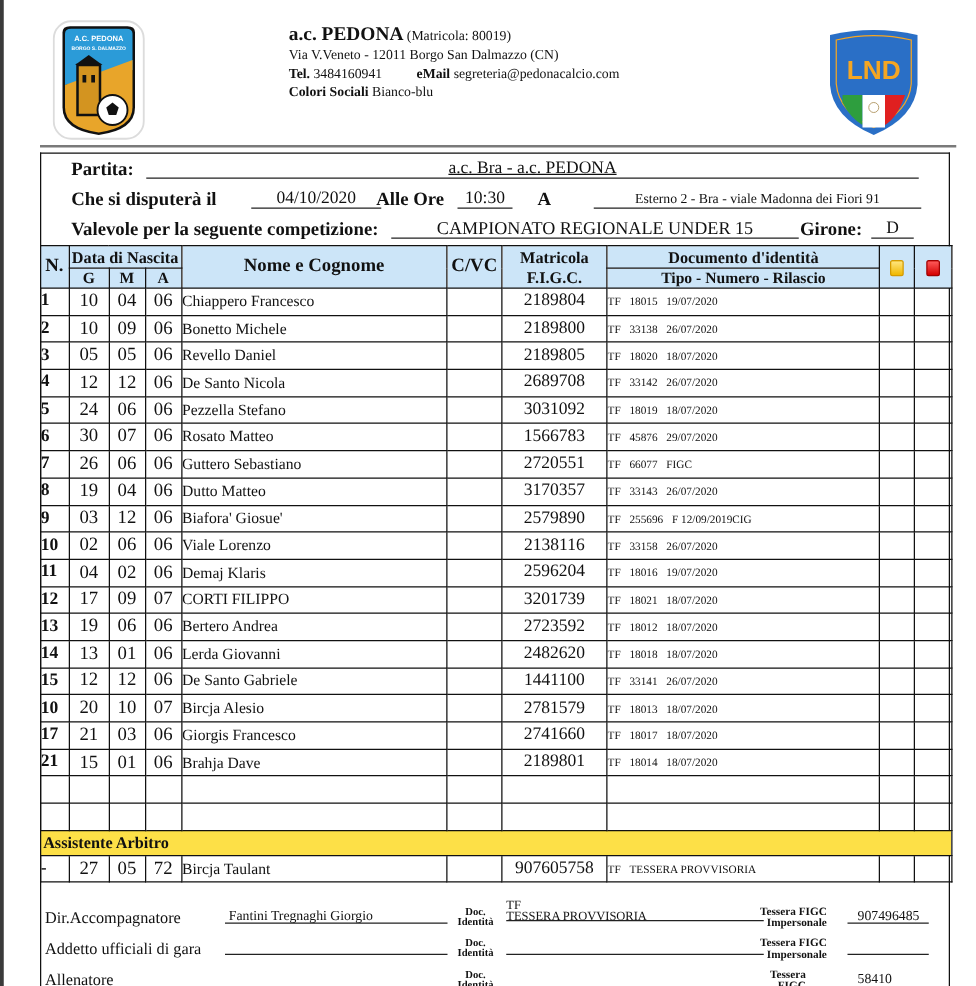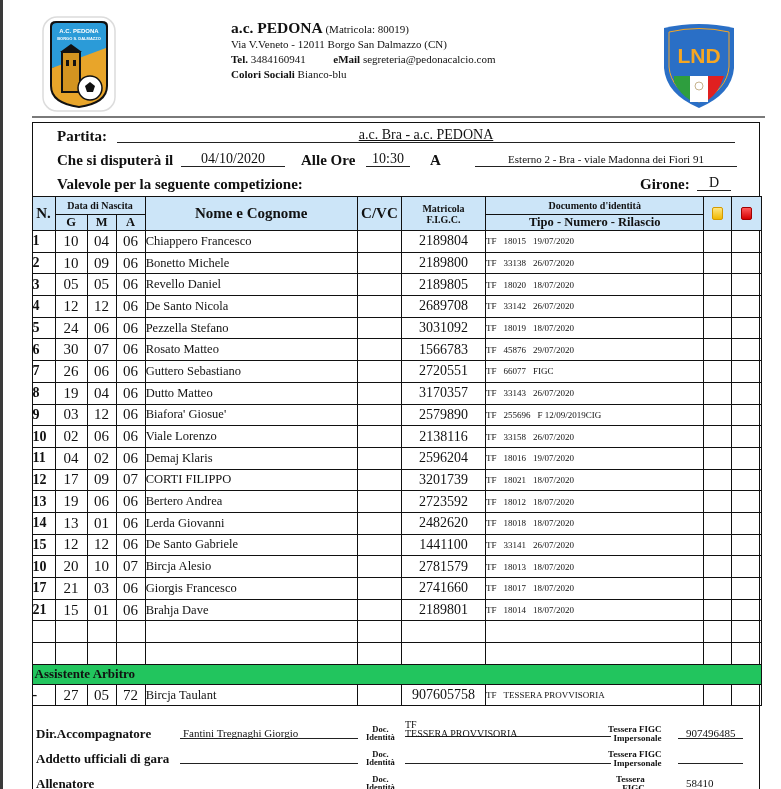--- a/index.html
+++ b/index.html
@@ -20,39 +20,39 @@
   
   .form { position: absolute; left: 32px; top: 122px; width: 728px; height: 667px; border: 1.5px solid #111; border-bottom: none; }
   .match-info { position: absolute; left: 0; top: 0; width: 100%; height: 73px; }
   .mi-label { position: absolute; font-weight: bold; font-size: 15px; }
   .mi-line { position: absolute; border-bottom: 1.2px solid #222; height: 16px; font-size: 14px; text-align: center; line-height: 16px; }
   .mi-small { font-size: 11px; }
 
   
   table.roster { position: absolute; left: -1.5px; top: 73px; border-collapse: collapse; table-layout: fixed; width: 730px; }
   table.roster td, table.roster th { border: 1.5px solid #111; height: 21.7px; padding: 0; overflow: hidden; white-space: nowrap; }
-  table.roster th { background: #cce5f8; font-weight: bold; font-size: 10px; text-align: center; }
+  table.roster th { background: #cce5f8; font-weight: bold; font-size: 13px; text-align: center; }
   table.roster th.big { font-size: 15px; }
   table.roster th.sub { font-size: 12.5px; height: 16px; }
   table.roster th.top { height: 18px; }
   td.n { font-weight: bold; font-size: 14px; padding-left: 2px; text-align: left; }
   td.d { font-size: 15px; text-align: center; }
   td.name { font-size: 12.5px; padding-left: 18px; }
   td.mat { font-size: 14px; text-align: center; }
   td.doc { font-size: 9px; padding-left: 3px; }
   td.doc span { margin-right: 7px; }
   .card { display: inline-block; width: 11px; height: 13px; border-radius: 2px; vertical-align: middle; }
   .card.yellow { background: linear-gradient(#ffe680, #f0b800); border: 1px solid #d49a00; }
   .card.red { background: linear-gradient(#ff5a5a, #d40000); border: 1px solid #a00000; }
-  tr.section td { background: #22c55e; font-weight: bold; font-size: 13px; padding-left: 2px; height: 20px; }
+  tr.section td { background: #fde047; font-weight: bold; font-size: 13px; padding-left: 2px; height: 20px; }
 
   
   .staff { position: absolute; left: 0; top: 597px; width: 100%; }
   .staff-row { position: absolute; left: 0; width: 100%; height: 24px; }
-  .s-label { position: absolute; left: 3px; font-weight: bold; font-size: 13px; top: 6px; }
+  .s-label { position: absolute; left: 3px; font-weight: normal; font-size: 13px; top: 6px; }
   .s-line { position: absolute; border-bottom: 1.2px solid #222; height: 17px; font-size: 11px; line-height: 14px; }
   .s-doc { position: absolute; font-weight: bold; font-size: 8.5px; line-height: 8px; text-align: center; }
   .s-tessera { position: absolute; font-weight: bold; font-size: 9px; line-height: 9px; text-align: right; }
 </style>
 </head>
 <body>
 
 <div class="left-edge"></div>
 
 <div class="header">
@@ -102,27 +102,28 @@
 
   <div class="header-rule"></div>
 </div>
 
 <div class="form">
   <div class="match-info">
     <div class="mi-label" style="left:24px; top:5px;">Partita:</div>
     <div class="mi-line" style="left:84px; top:4px; width:618px;text-decoration:underline;">a.c. Bra - a.c. PEDONA</div>
 
     <div class="mi-label" style="left:24px; top:29px;text-align:right;">Che si disputerà il</div>
-    <div class="mi-line" style="left:148px; top:28px; width:104px;">04/10/2020</div>
+    <div class="mi-line" style="left:168px; top:28px; width:104px;">04/10/2020</div>
     <div class="mi-label" style="left:268px; top:29px;">Alle Ore</div>
     <div class="mi-line" style="left:333px; top:28px; width:44px;">10:30</div>
     <div class="mi-label" style="left:397px; top:29px;">A</div>
     <div class="mi-line mi-small" style="left:442px; top:28px; width:262px;">Esterno 2 - Bra - viale Madonna dei Fiori 91</div>
 
     <div class="mi-label" style="left:24px; top:53px;">Valevole per la seguente competizione:</div>
+    <div class="mi-line" style="left:280px; top:52px; width:326px; font-size:14.5px;">CAMPIONATO REGIONALE UNDER 15</div>
     <div class="mi-label" style="left:607px; top:53px;">Girone:</div>
     <div class="mi-line" style="left:664px; top:52px; width:34px;">D</div>
   </div>
 
   <table class="roster">
     <colgroup>
       <col style="width:23px">
         <col style="width:32px">
         <col style="width:29px">
         <col style="width:29px">

